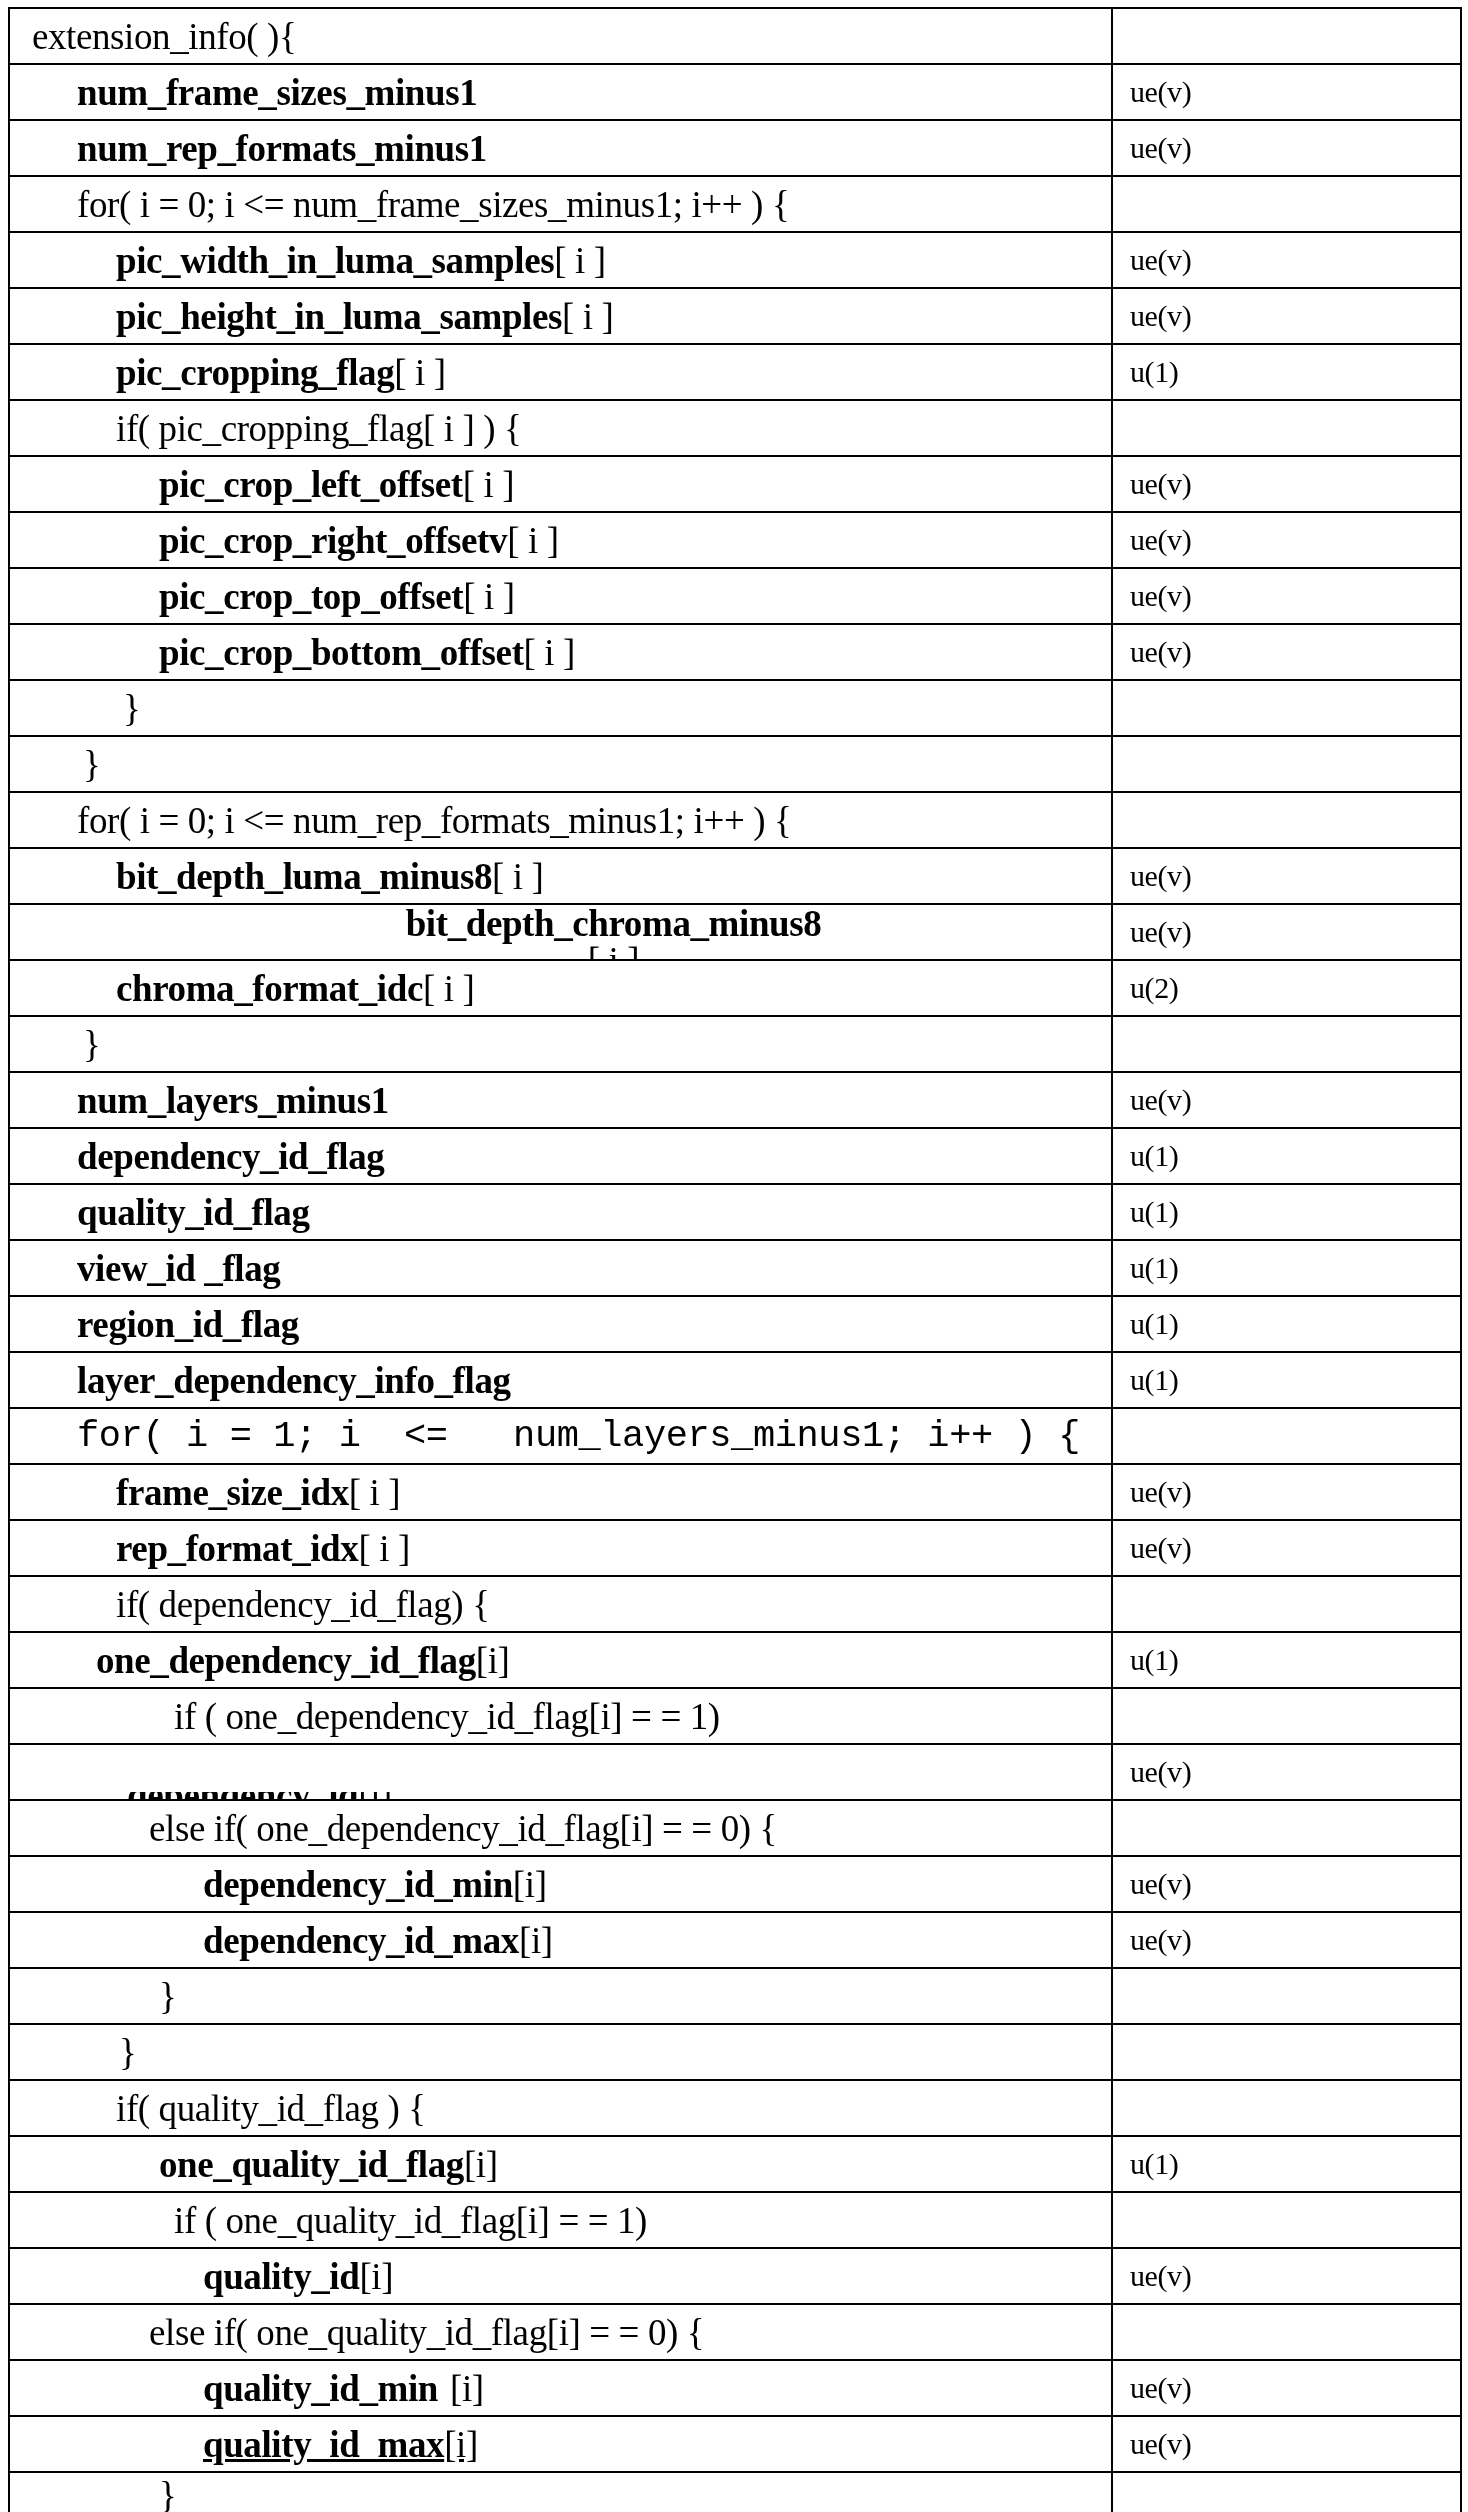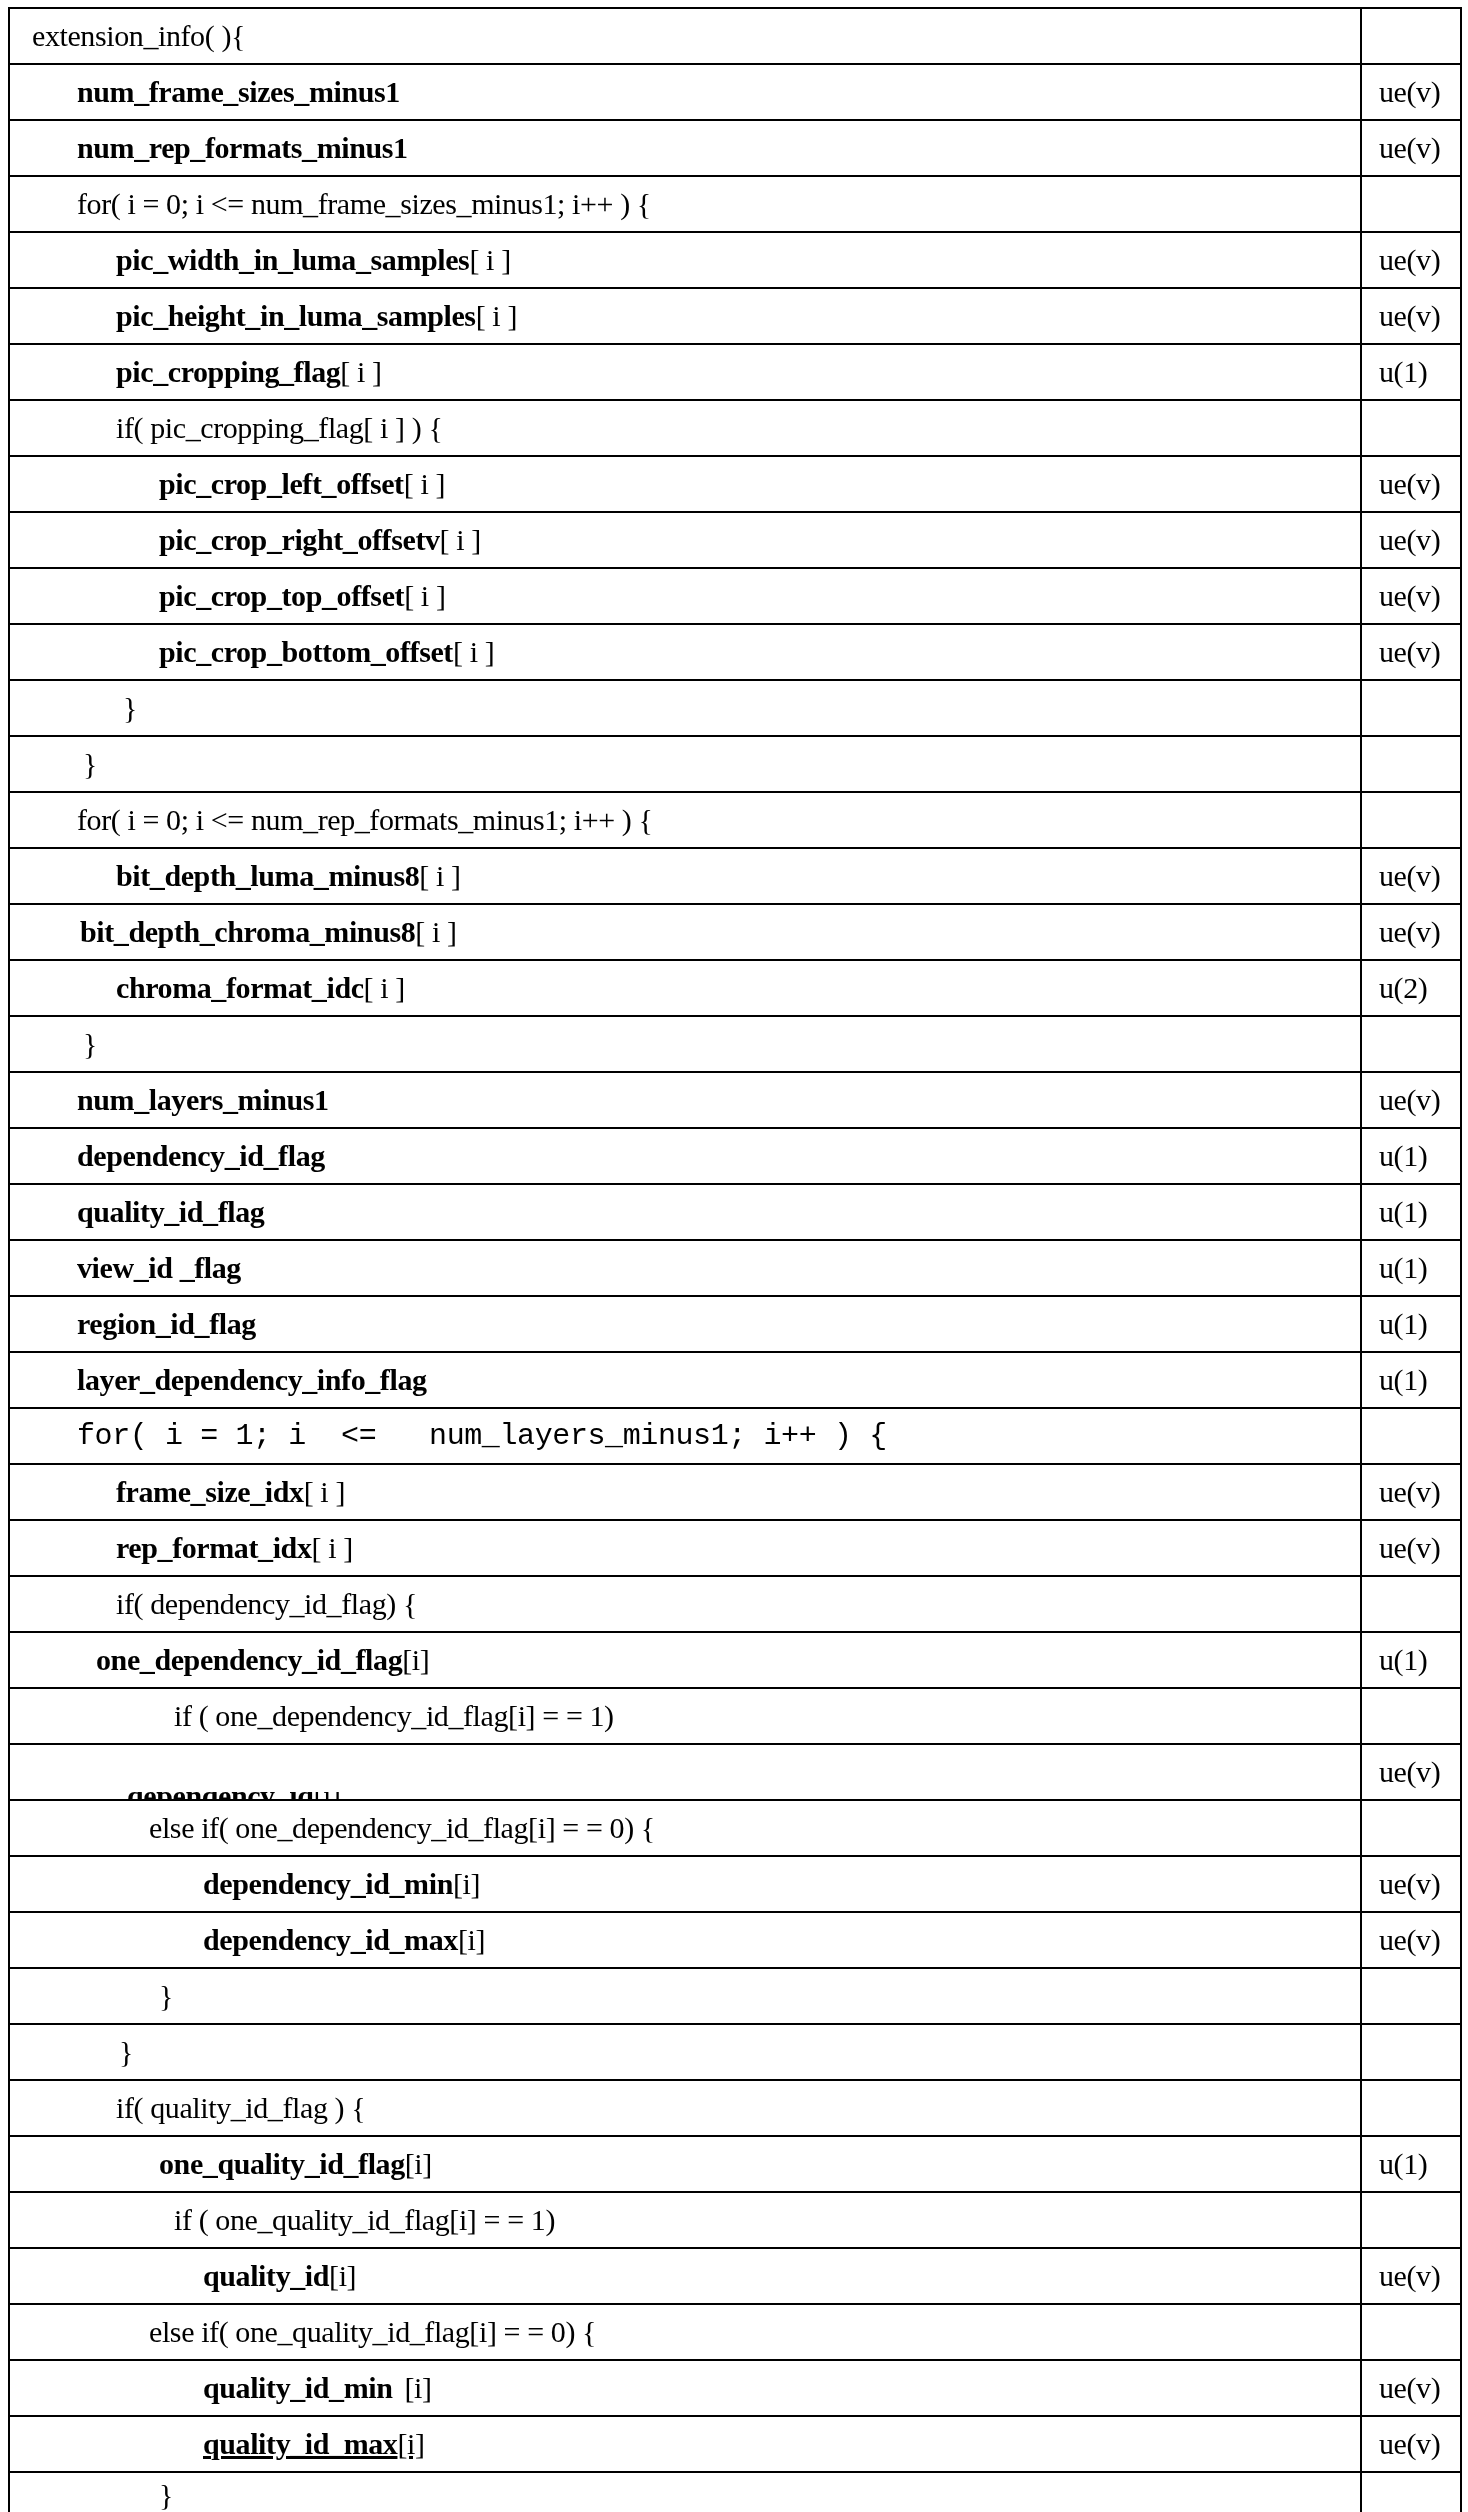--- a/index.html
+++ b/index.html
@@ -29,25 +29,25 @@
     box-sizing: border-box;
     height: 56px;
     border-bottom: 2.7px solid #000;
   }
   .row:last-child {
     border-bottom: none;
     height: 44px;
   }
   .cell-syntax {
     box-sizing: border-box;
-    width: 1350px;
+    width: 1101px;
     display: flex;
     align-items: center;
     white-space: pre;
-    font-size: 30px;
+    font-size: 37px;
     letter-spacing: -0.4px;
     line-height: 1;
     overflow: hidden;
   }
   .cell-desc {
     box-sizing: border-box;
     flex: 1;
     border-left: 2.7px solid #000;
     display: flex;
     align-items: center;
@@ -121,21 +121,21 @@
     </div>
     <div class="row">
       <div class="cell-syntax" style="padding-left: 67px;"><span class="">for( i = 0; i &lt;= num_rep_formats_minus1; i++ ) {</span></div>
       <div class="cell-desc"></div>
     </div>
     <div class="row">
       <div class="cell-syntax" style="padding-left: 106px;"><span class="bold">bit_depth_luma_minus8</span><span class="">[ i ]</span></div>
       <div class="cell-desc">ue(v)</div>
     </div>
     <div class="row">
-      <div class="cell-syntax" style="padding-left: 70px;"><span class="bold">bit_depth_chroma_minus8</span><span class="">[ i ]</span></div>
+      <div class="cell-syntax" style="padding-left: 106px; flex-direction: column;"><span class="bold">bit_depth_chroma_minus8</span><span class="">[ i ]</span></div>
       <div class="cell-desc">ue(v)</div>
     </div>
     <div class="row">
       <div class="cell-syntax" style="padding-left: 106px;"><span class="bold">chroma_format_idc</span><span class="">[ i ]</span></div>
       <div class="cell-desc">u(2)</div>
     </div>
     <div class="row">
       <div class="cell-syntax" style="padding-left: 73px;"><span class="">}</span></div>
       <div class="cell-desc"></div>
     </div>

